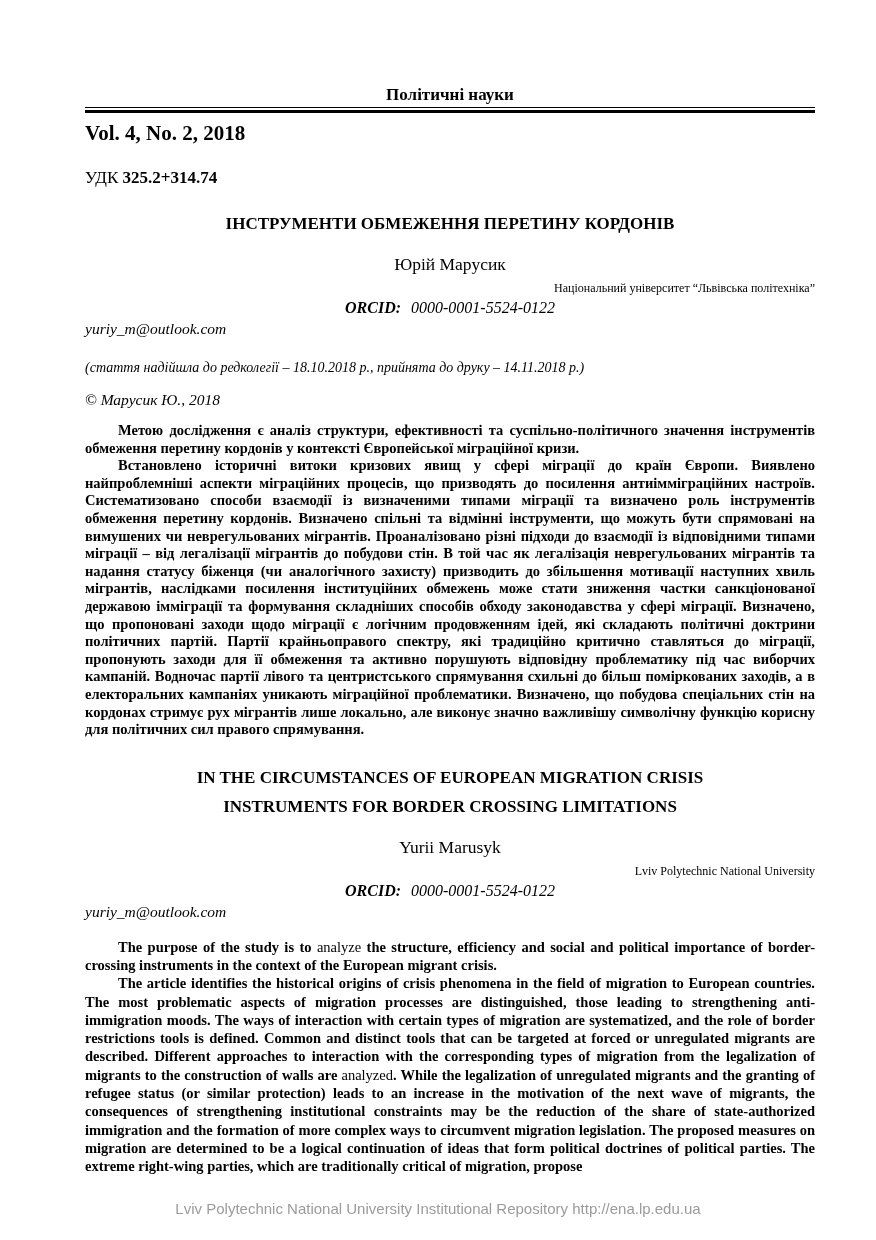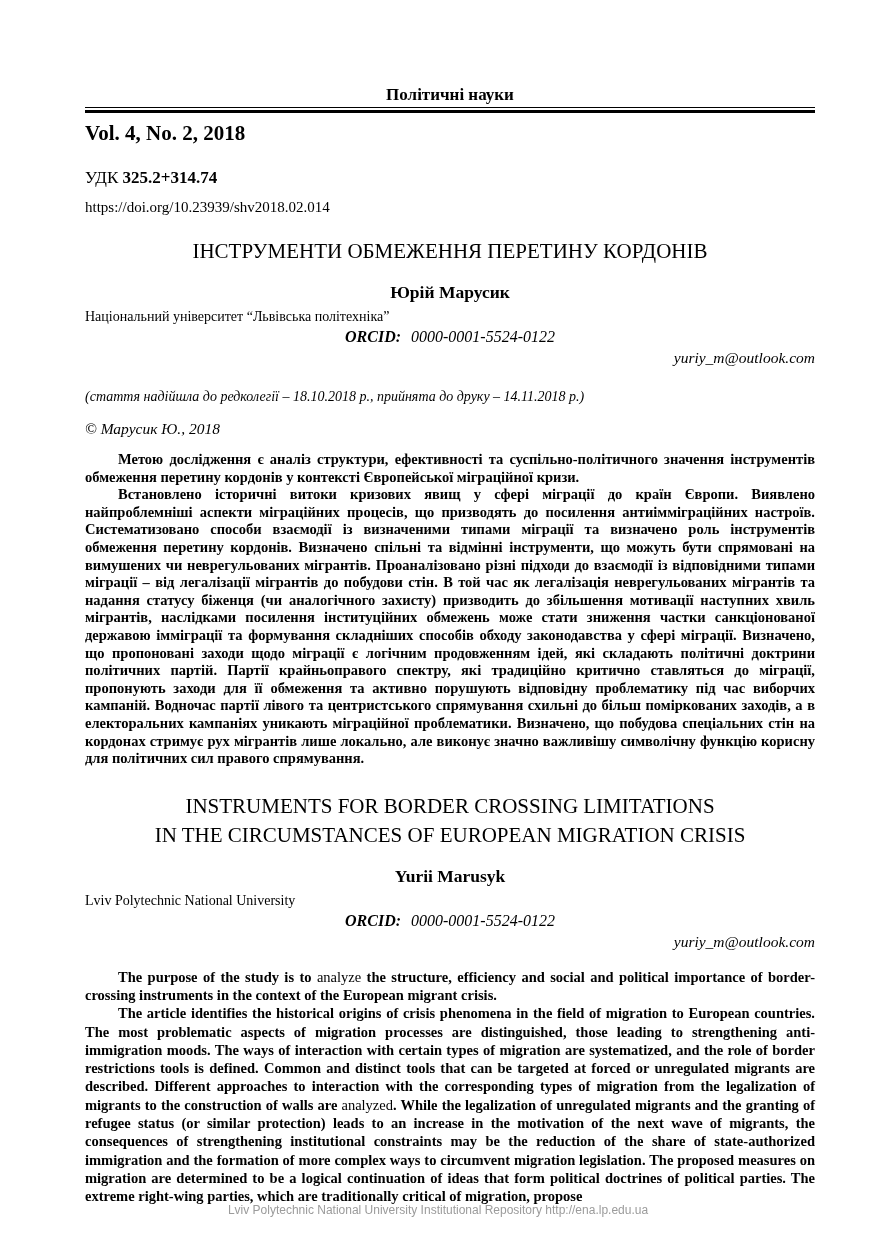--- a/index.html
+++ b/index.html
@@ -15,69 +15,68 @@
   .rule-double { margin-top: 3px; }
   .rule-thin  { height: 1px; background: #000; }
   .rule-gap   { height: 2px; }
   .rule-thick { height: 3px; background: #000; }
   .volume { font-weight: bold; font-size: 21px; margin-top: 8px; }
 
   .udc { margin-top: 22px; font-size: 17px; }
   .udc .val { font-weight: bold; }
   .doi { margin-top: 11px; font-size: 15px; }
 
-  .title { margin: 21px 0 0 0; text-align: center; font-size: 21px; font-weight: normal; line-height: 29px; }
+  .title { margin: 21px 0 0 0; text-align: center; font-size: 17px; font-weight: bold; line-height: 29px; }
   .title span { display: block; }
 
-  .author { margin-top: 16px; text-align: center; font-size: 17.5px; font-weight: bold; }
-  .affil  { margin-top: 6px;  text-align: left; font-size: 14px; }
+  .author { margin-top: 16px; text-align: center; font-size: 17.5px; font-weight: normal; }
+  .affil  { margin-top: 6px;  text-align: right; font-size: 12px; }
   .orcid  { margin-top: 3px;  text-align: center; font-size: 16px; font-style: italic; }
   .orcid .lbl { font-weight: bold; margin-right: 10px; }
-  .email  { margin-top: 3px;  text-align: right; font-size: 15.5px; font-style: italic; }
+  .email  { margin-top: 3px;  text-align: left; font-size: 15.5px; font-style: italic; }
 
   .received  { margin-top: 22px; font-style: italic; font-size: 14px; }
   .copyright { margin-top: 15px; font-style: italic; font-size: 15.5px; }
 
   .abstract { margin-top: 13px; }
   p.abs {
     margin: 0; text-align: justify; text-indent: 33px;
     font-weight: bold; font-size: 14.5px; line-height: 17.6px;
   }
   p.abs.en { line-height: 18.3px; }
   .light { font-weight: normal; }
   .kw-label { font-weight: bold; }
   .kw-text  { font-weight: normal; font-style: italic; }
 
   .title-en  { margin-top: 24px; }
   .abstract-en { margin-top: 17px; }
 
   .footer {
     position: absolute; left: 0; right: 0; bottom: 23px; text-align: center;
     font-family: "Liberation Sans", "DejaVu Sans", sans-serif;
-    font-size: 12px; color: #9b9b9b;
+    font-size: 15px; color: #9b9b9b;
   }
 </style>
 </head>
 <body>
 
 <div class="page">
   <div class="content">
 
     <div class="journal-section">Політичні науки</div>
     <div class="rule-double">
       <div class="rule-thin"></div>
       <div class="rule-gap"></div>
       <div class="rule-thick"></div>
     </div>
     <div class="volume">Vol. 4, No. 2, 2018</div>
 
     <div class="udc">
       <span>УДК </span><span class="val">325.2+314.74</span>
     </div>
-    <div class="doi">https://doi.org/10.23939/shv2018.02.014</div>
 
     <h1 class="title">
       <span>ІНСТРУМЕНТИ ОБМЕЖЕННЯ ПЕРЕТИНУ КОРДОНІВ</span>
     </h1>
 
     <div class="author">Юрій Марусик</div>
     <div class="affil">Національний університет “Львівська політехніка”</div>
     <div class="orcid">
       <span class="lbl">ORCID:</span><span>0000-0001-5524-0122</span>
     </div>
@@ -85,22 +84,22 @@
 
     <div class="received">(стаття надійшла до редколегії – 18.10.2018 р., прийнята до друку – 14.11.2018 р.)</div>
     <div class="copyright">© Марусик Ю., 2018</div>
 
     <div class="abstract">
       <p class="abs">Метою дослідження є аналіз структури, ефективності та суспільно-політичного значення інструментів обмеження перетину кордонів у контексті Європейської міграційної кризи.</p>
       <p class="abs">Встановлено історичні витоки кризових явищ у сфері міграції до країн Європи. Виявлено найпроблемніші аспекти міграційних процесів, що призводять до посилення антиімміграційних настроїв. Систематизовано способи взаємодії із визначеними типами міграції та визначено роль інструментів обмеження перетину кордонів. Визначено спільні та відмінні інструменти, що можуть бути спрямовані на вимушених чи неврегульованих мігрантів. Проаналізовано різні підходи до взаємодії із відповідними типами міграції – від легалізації мігрантів до побудови стін. В той час як легалізація неврегульованих мігрантів та надання статусу біженця (чи аналогічного захисту) призводить до збільшення мотивації наступних хвиль мігрантів, наслідками посилення інституційних обмежень може стати зниження частки санкціонованої державою імміграції та формування складніших способів обходу законодавства у сфері міграції. Визначено, що пропоновані заходи щодо міграції є логічним продовженням ідей, які складають політичні доктрини політичних партій. Партії крайньоправого спектру, які традиційно критично ставляться до міграції, пропонують заходи для її обмеження та активно порушують відповідну проблематику під час виборчих кампаній. Водночас партії лівого та центристського спрямування схильні до більш поміркованих заходів, а в електоральних кампаніях уникають міграційної проблематики. Визначено, що побудова спеціальних стін на кордонах стримує рух мігрантів лише локально, але виконує значно важливішу символічну функцію корисну для політичних сил правого спрямування.</p>
     </div>
 
     <h1 class="title title-en">
+      <span>IN THE CIRCUMSTANCES OF EUROPEAN MIGRATION CRISIS</span>
       <span>INSTRUMENTS FOR BORDER CROSSING LIMITATIONS</span>
-      <span>IN THE CIRCUMSTANCES OF EUROPEAN MIGRATION CRISIS</span>
     </h1>
 
     <div class="author">Yurii Marusyk</div>
     <div class="affil">Lviv Polytechnic National University</div>
     <div class="orcid">
       <span class="lbl">ORCID:</span><span>0000-0001-5524-0122</span>
     </div>
     <div class="email">yuriy_m@outlook.com</div>
 
     <div class="abstract abstract-en">

